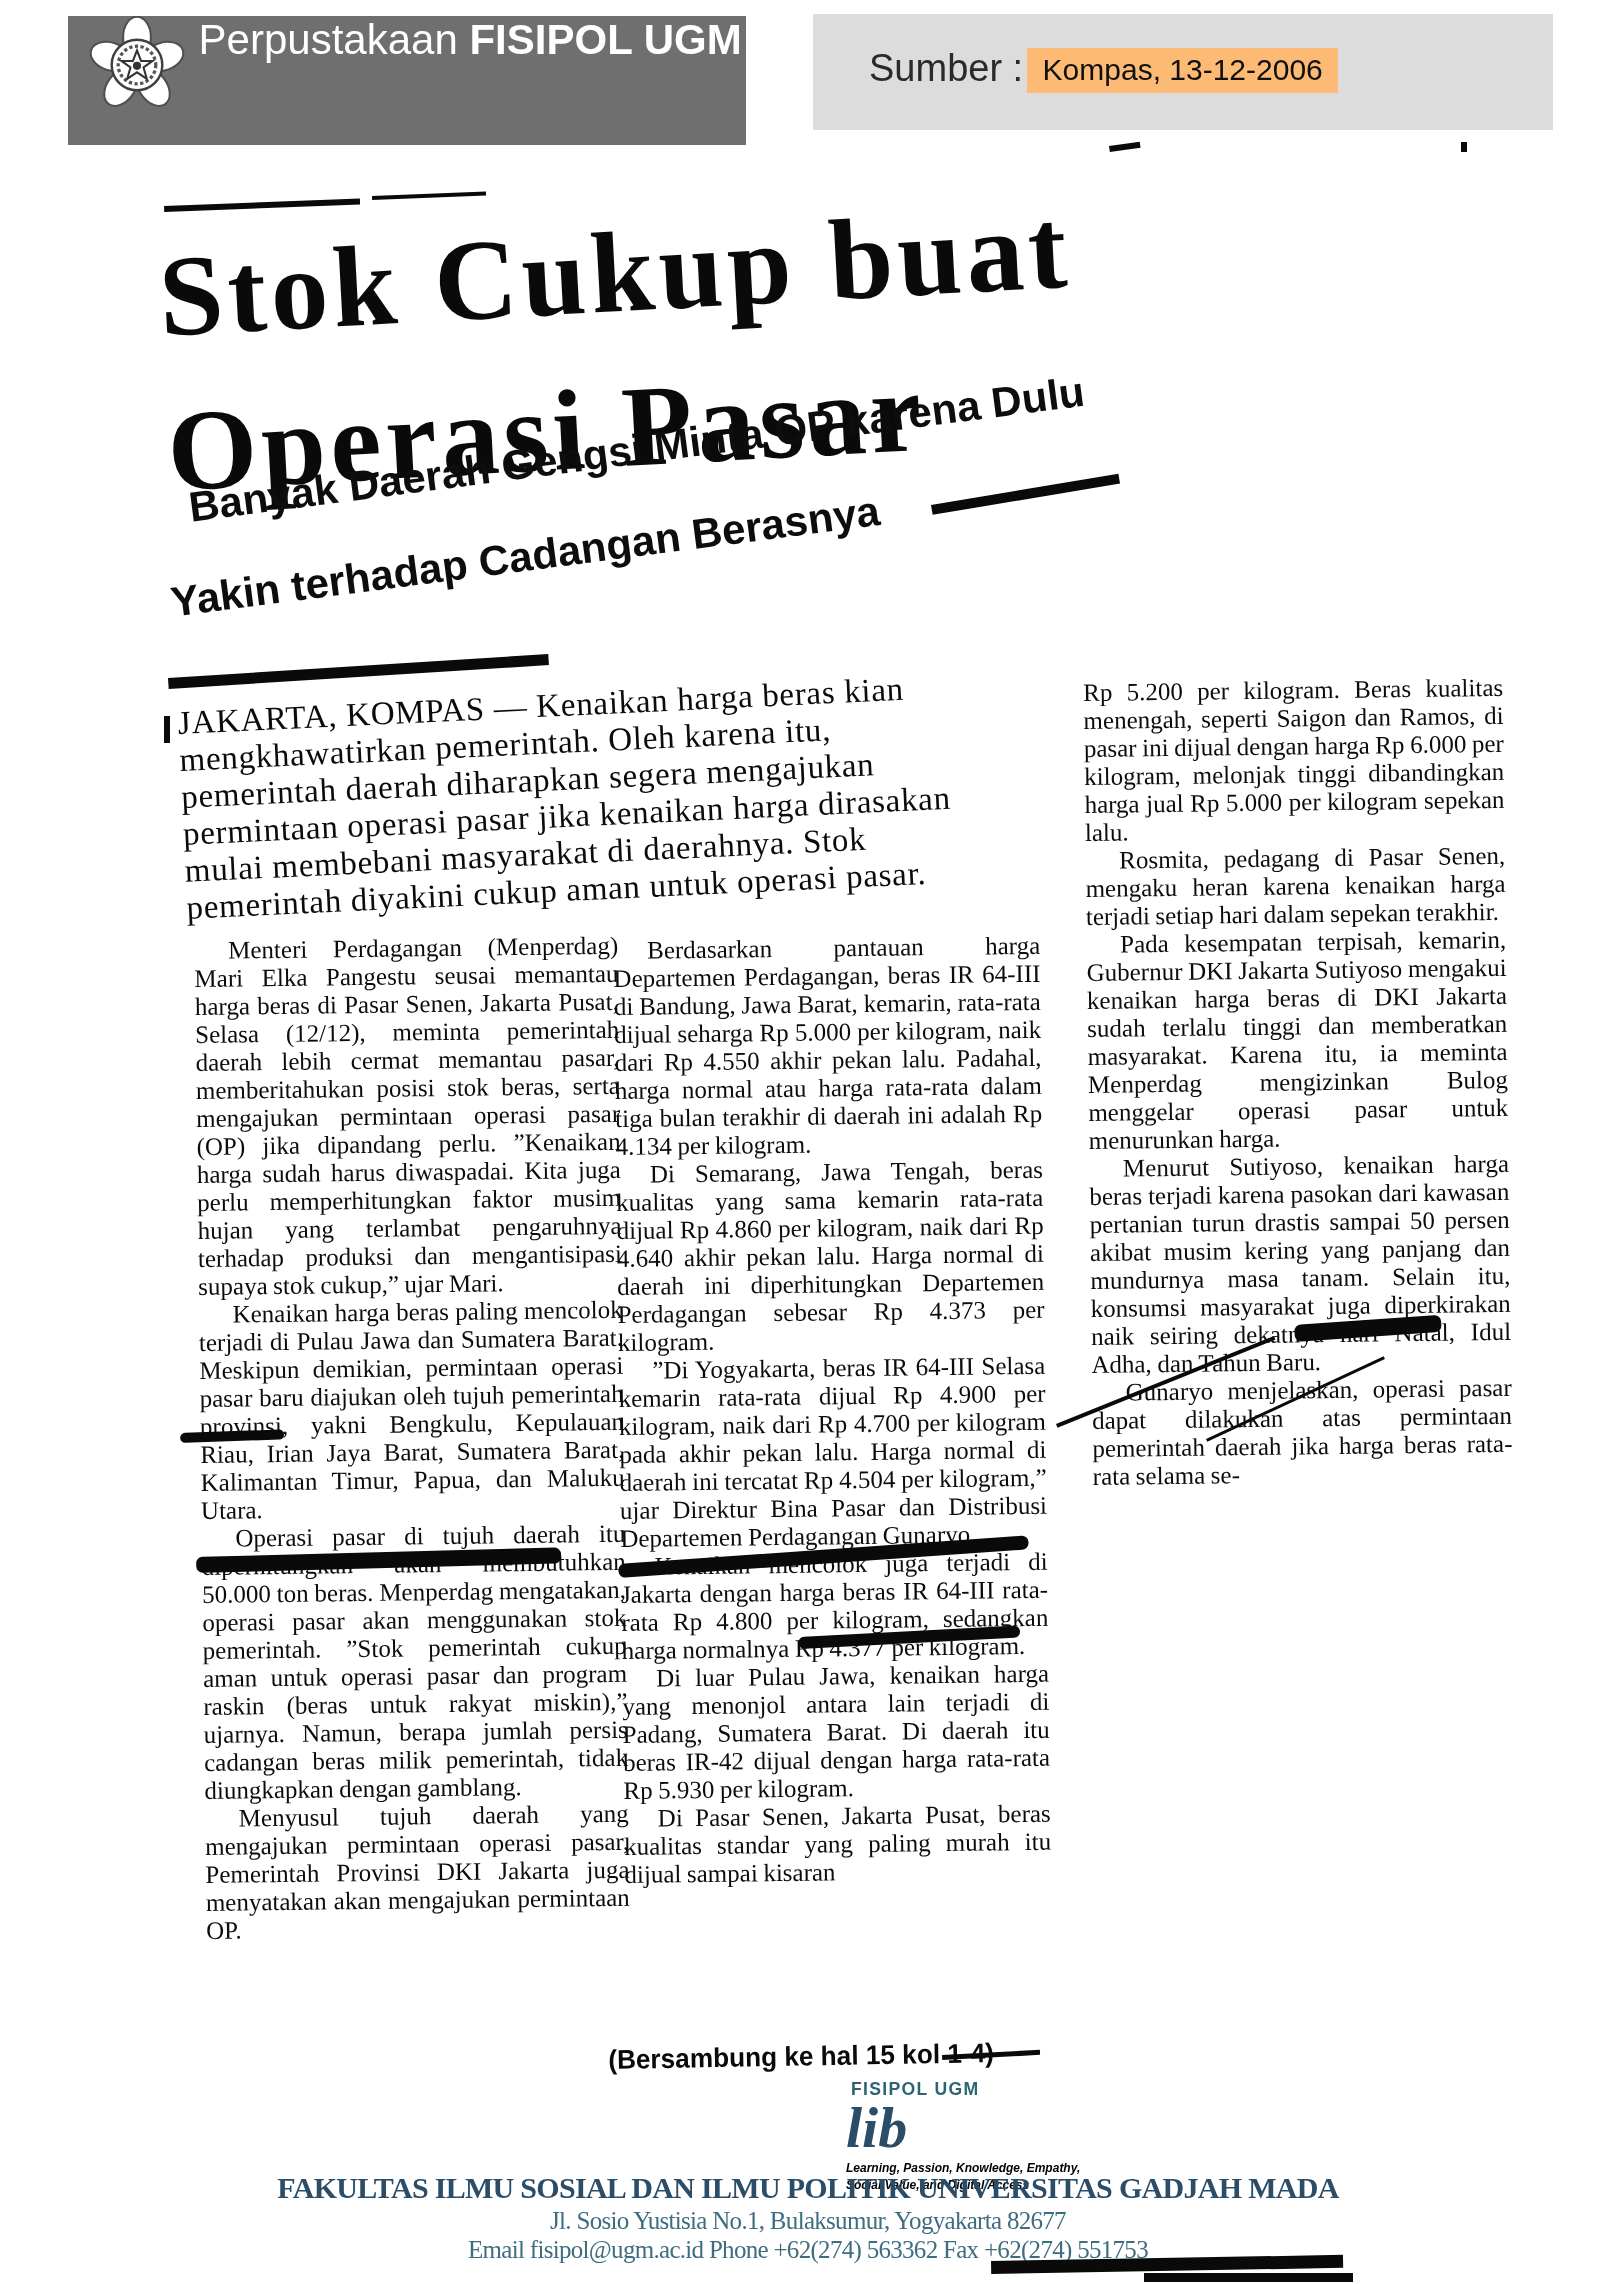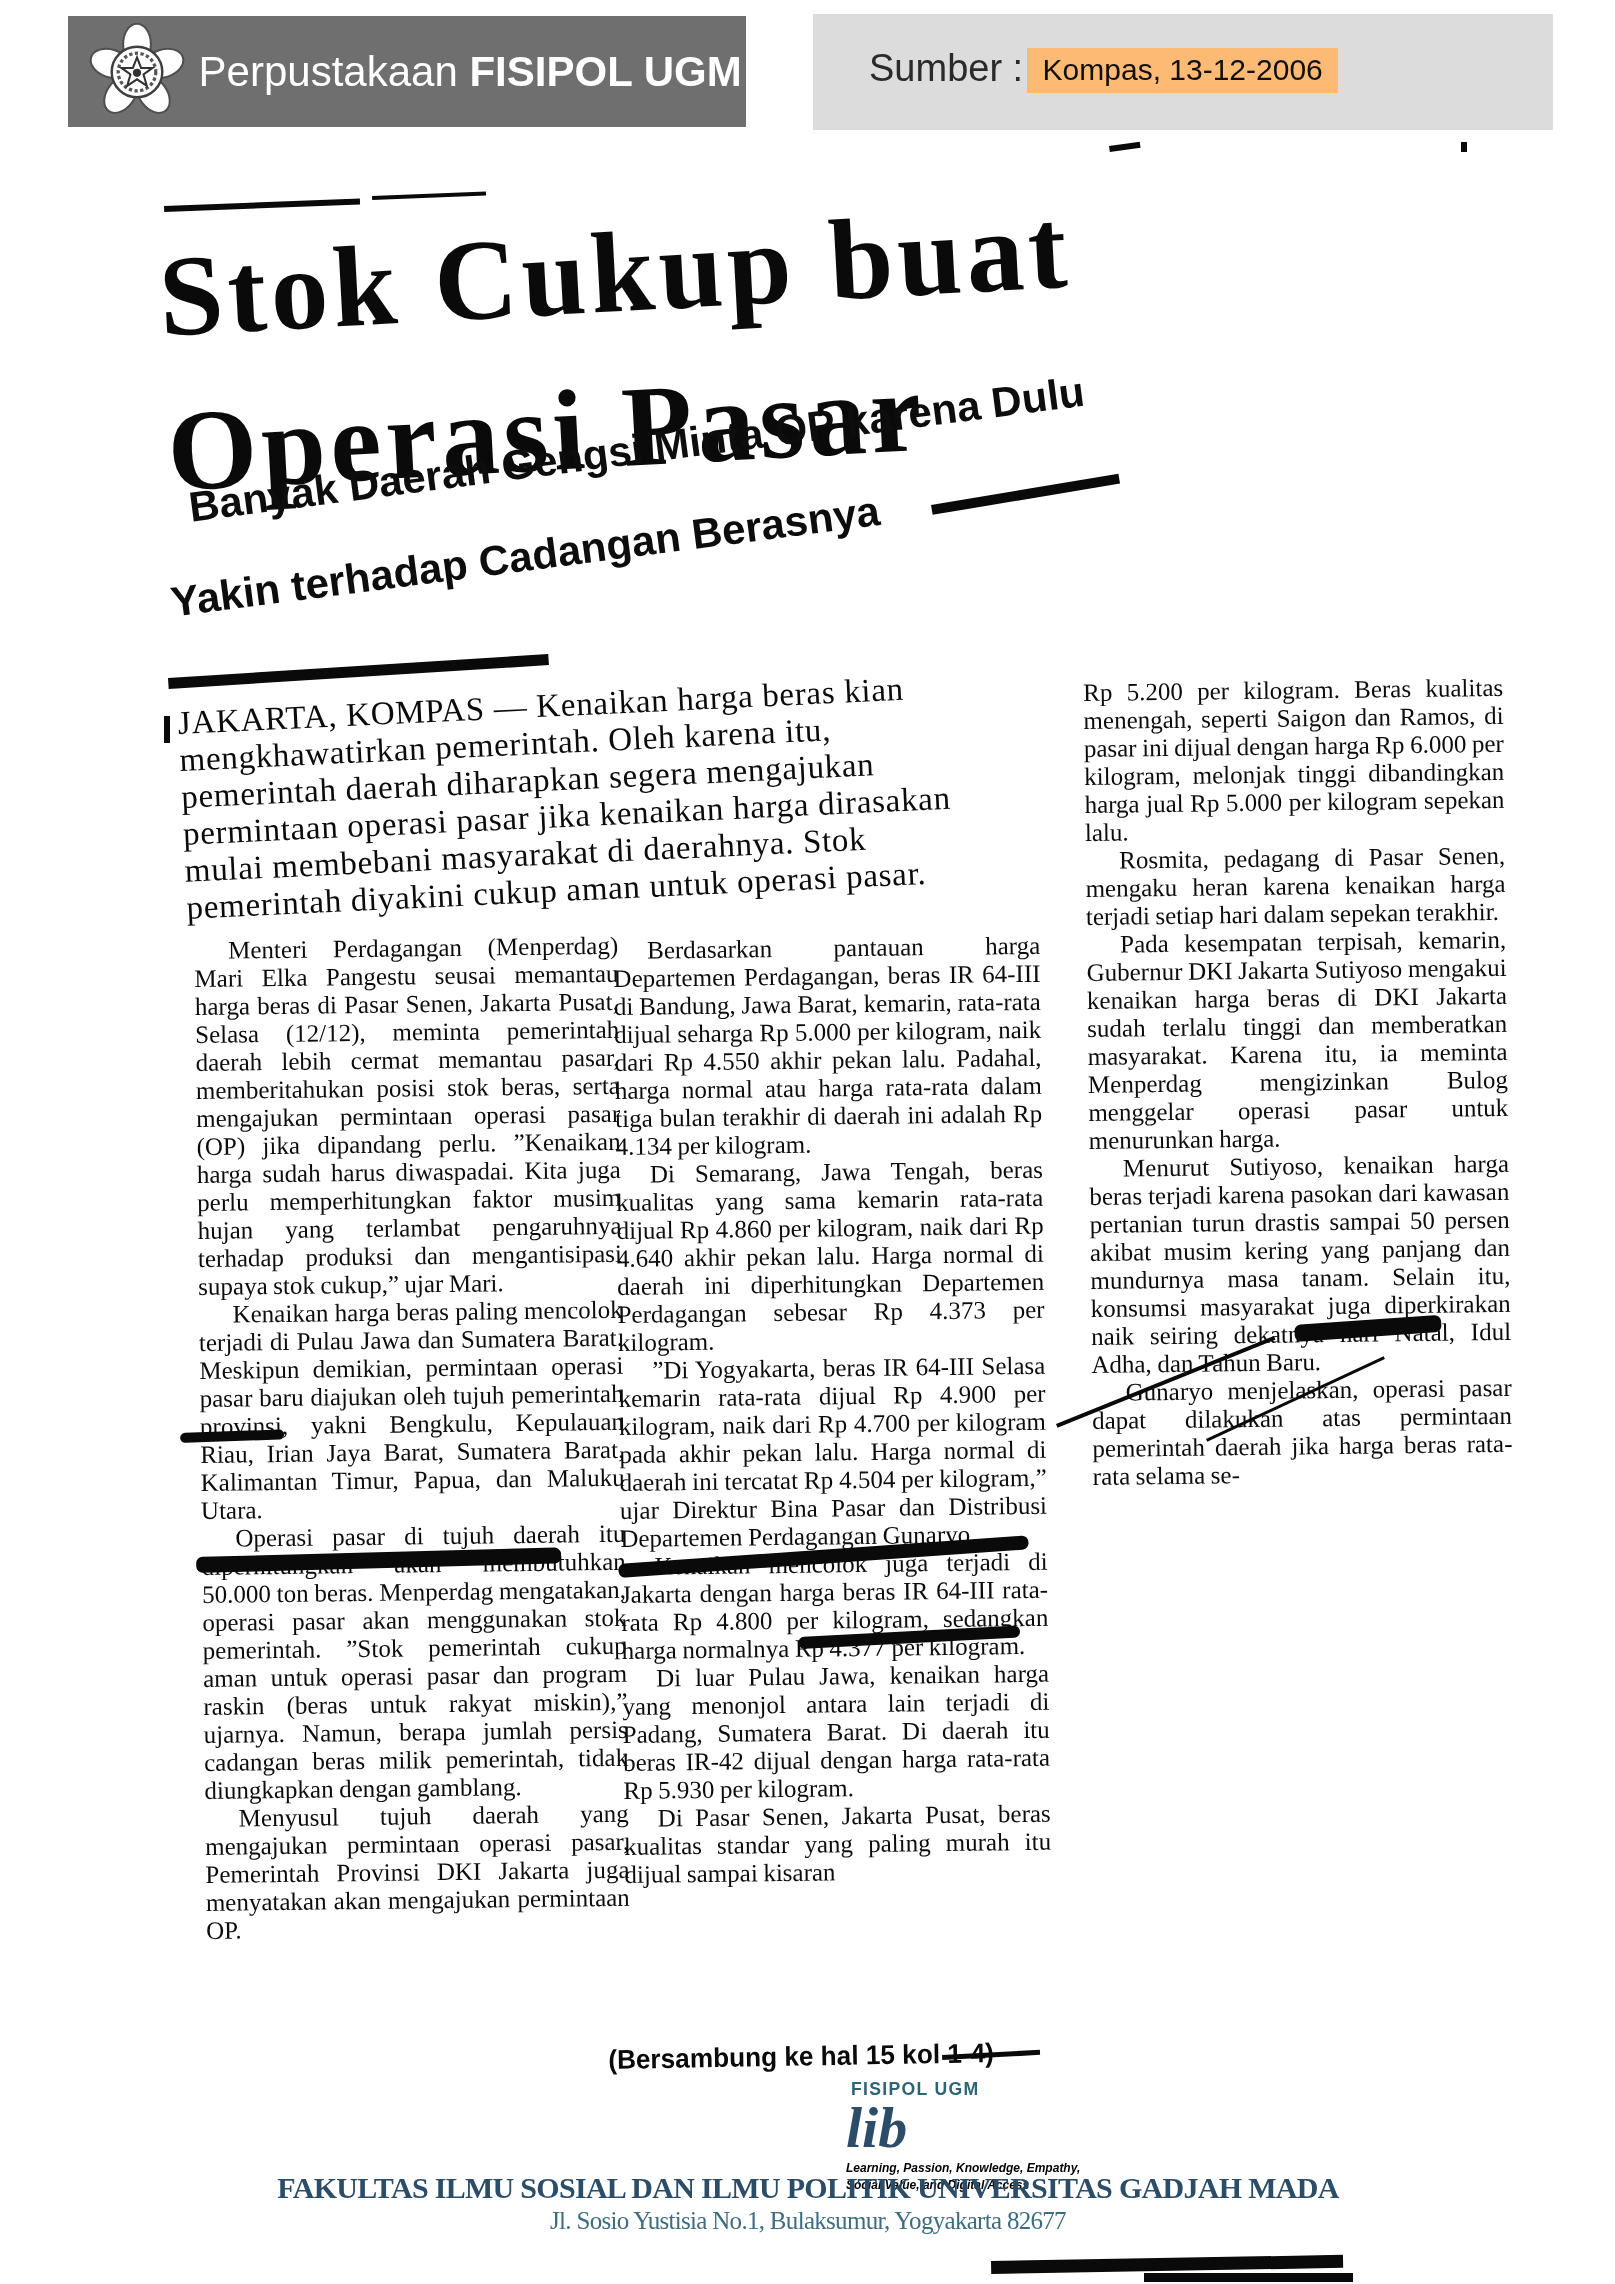--- a/index.html
+++ b/index.html
@@ -4,22 +4,22 @@
 <title>Perpustakaan FISIPOL UGM - Kompas 13-12-2006</title>
 <style>
   html,body { margin:0; padding:0; background:#ffffff; }
   #page {
     position:relative; width:1616px; height:2284px; background:#ffffff;
     overflow:hidden; font-family:"Liberation Serif", serif; color:#0b0b0b;
   }
 
   
   .header-bar {
-    position:absolute; left:68px; top:16.3px; width:678px; height:111px;
-    background:#6f6f6f; display:flex; align-items:center;
+    position:absolute; left:68px; top:16.3px; width:678px; height:129px;
+    background:#6f6f6f; display:flex; 
   }
   .ugm-logo { width:98px; height:98px; margin-left:19.6px; flex:0 0 auto; }
   .library-title {
     color:#ffffff; font-family:"Liberation Sans", sans-serif;
     font-size:42px; margin-left:13px; white-space:nowrap;
   }
   .library-title .bold { font-weight:700; }
 
   .source-panel {
     position:absolute; left:813px; top:14.3px; width:740px; height:116px;
@@ -224,18 +224,19 @@
   <div class="continuation">(Bersambung ke hal 15 kol 1-4)</div>
   <div class="rule" id="dash-bers"></div>
 
   <div class="digilib-inst">FISIPOL UGM</div>
   <div class="lib">lib</div>
   <div class="digilib-tag" id="tag1">Learning, Passion, Knowledge, Empathy,</div>
   <div class="digilib-tag" id="tag2">Social Value, and Digital Access</div>
 
   <div class="footer-line" id="f1">FAKULTAS ILMU SOSIAL DAN ILMU POLITIK UNIVERSITAS GADJAH MADA</div>
   <div class="footer-line" id="f2">Jl. Sosio Yustisia No.1, Bulaksumur, Yogyakarta 82677</div>
+  <div class="footer-line" id="f3">Email fisipol@ugm.ac.id Phone +62(274) 563362 Fax +62(274) 551753</div>
 
   <div class="streak" id="streak1"></div>
   <div class="streak" id="streak2"></div>
 
 </div>
 
 
 </body></html>

